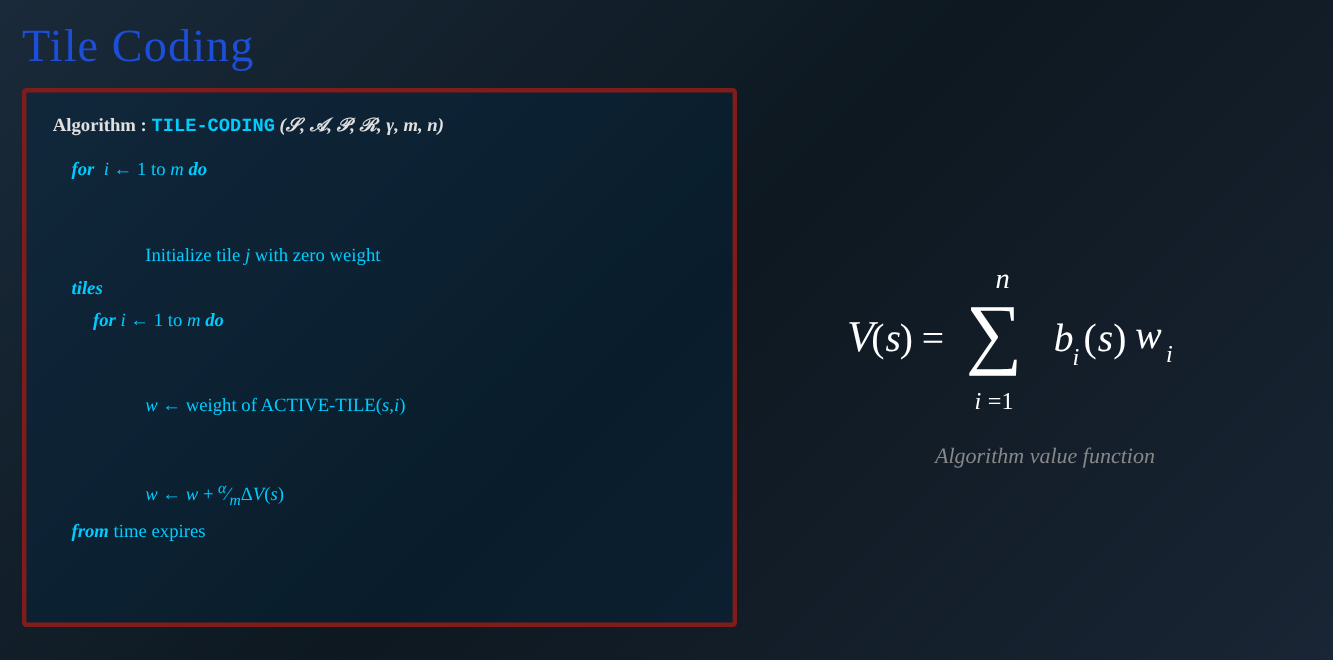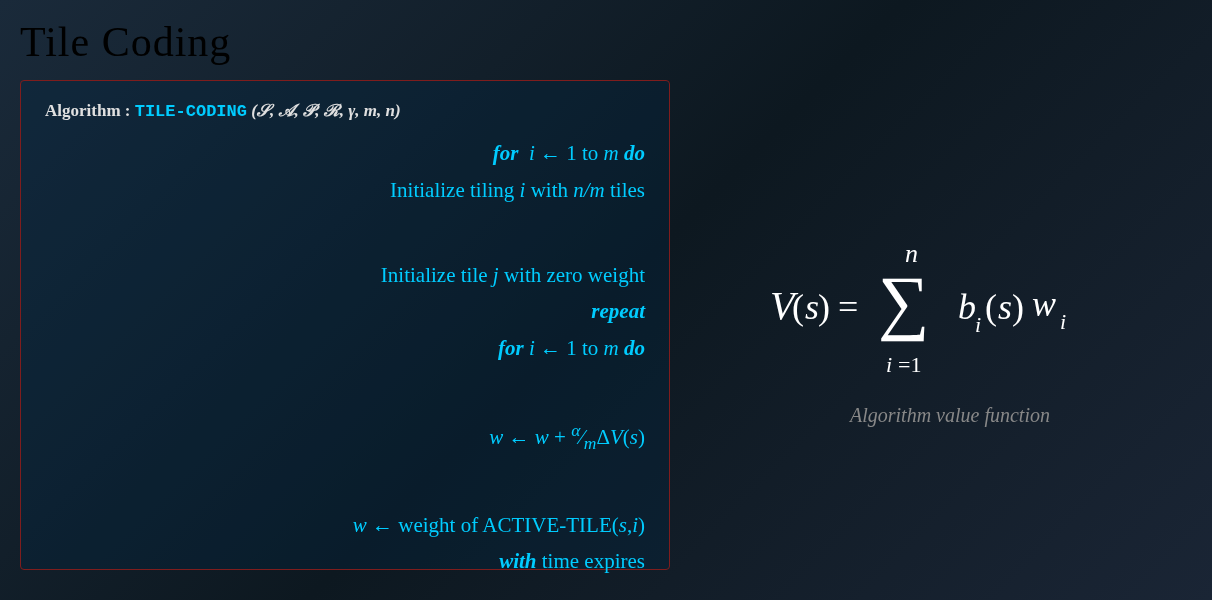--- a/index.html
+++ b/index.html
@@ -13,31 +13,31 @@
       overflow: hidden;
       position: relative;
     }
 
     .page-title {
       position: absolute;
       top: 18px;
       left: 20px;
       font-size: 42px;
       font-weight: 300;
-      color: #000000;
+      color: #1d4ed8;
       letter-spacing: 1px;
     }
 
     .algorithm-box {
       position: absolute;
       top: 80px;
       left: 20px;
       width: 650px;
       height: 490px;
-      border: 1px solid #7f1d1d;
+      border: 4px solid #7f1d1d;
       border-radius: 4px;
       padding: 20px 24px;
       background: rgba(0, 40, 70, 0.3);
     }
 
     .algo-header {
       font-size: 17px;
       color: #e0e0e0;
       margin-bottom: 14px;
       font-weight: bold;
@@ -48,24 +48,23 @@
       font-family: 'Courier New', monospace;
       font-weight: bold;
     }
 
     .algo-header .algo-params {
       font-style: italic;
       color: #e0e0e0;
     }
 
     .code-block {
-      font-size: 21px;
+      font-size: 17px;
       line-height: 1.75;
       color: #00ccff;
-      text-align: right;
     }
 
     .line {
       display: block;
       white-space: nowrap;
     }
 
     .indent-1 { padding-left: 28px; }
     .indent-2 { padding-left: 56px; }
     .indent-3 { padding-left: 84px; margin-top: 48px; }
@@ -120,49 +119,46 @@
   <div class="algo-header">
     <span>Algorithm : </span><span class="algo-name">TILE-CODING</span> <span class="algo-params">(𝒮, 𝒜, 𝒫, ℛ, γ, m, n)</span>
   </div>
 
   <div class="code-block">
 
     <span class="line">
       &nbsp;&nbsp;&nbsp;&nbsp;<span class="keyword">for</span>&nbsp; <i>i</i> ← 1 to <i>m</i> <span class="keyword">do</span>
     </span>
 
-    <span class="line indent-2">
-      Initialize tiling <i>i</i> with <i>n/m</i> tiles
-    </span>
 
 
     <span class="line indent-3">
       Initialize tile <i>j</i> with zero weight
     </span>
 
     <span class="line">
-      &nbsp;&nbsp;&nbsp;&nbsp;<span class="keyword">repeat</span>
+      &nbsp;&nbsp;&nbsp;&nbsp;<span class="keyword">tiles</span>
     </span>
 
 
 
     <span class="line indent-1">
       &nbsp;&nbsp;<span class="keyword">for</span> <i>i</i> ← 1 to <i>m</i> <span class="keyword">do</span>
     </span>
 
     <span class="line indent-3">
+      <i>w</i> ← weight of ACTIVE-TILE(<i>s</i>,<i>i</i>)
+    </span>
+
+    <span class="line indent-3">
       <i>w</i> ← <i>w</i> + <sup><i>α</i></sup>⁄<sub><i>m</i></sub>Δ<i>V</i>(<i>s</i>)
     </span>
 
-    <span class="line indent-3">
-      <i>w</i> ← weight of ACTIVE-TILE(<i>s</i>,<i>i</i>)
-    </span>
-
     <span class="line">
-      &nbsp;&nbsp;&nbsp;&nbsp;<span class="keyword">with</span> time expires
+      &nbsp;&nbsp;&nbsp;&nbsp;<span class="keyword">from</span> time expires
     </span>
 
   </div>
 </div>
 
 <div class="right-panel">
 
   <div class="formula-container">
     <svg class="formula-svg" viewBox="0 0 380 160" xmlns="http://www.w3.org/2000/svg">
 

